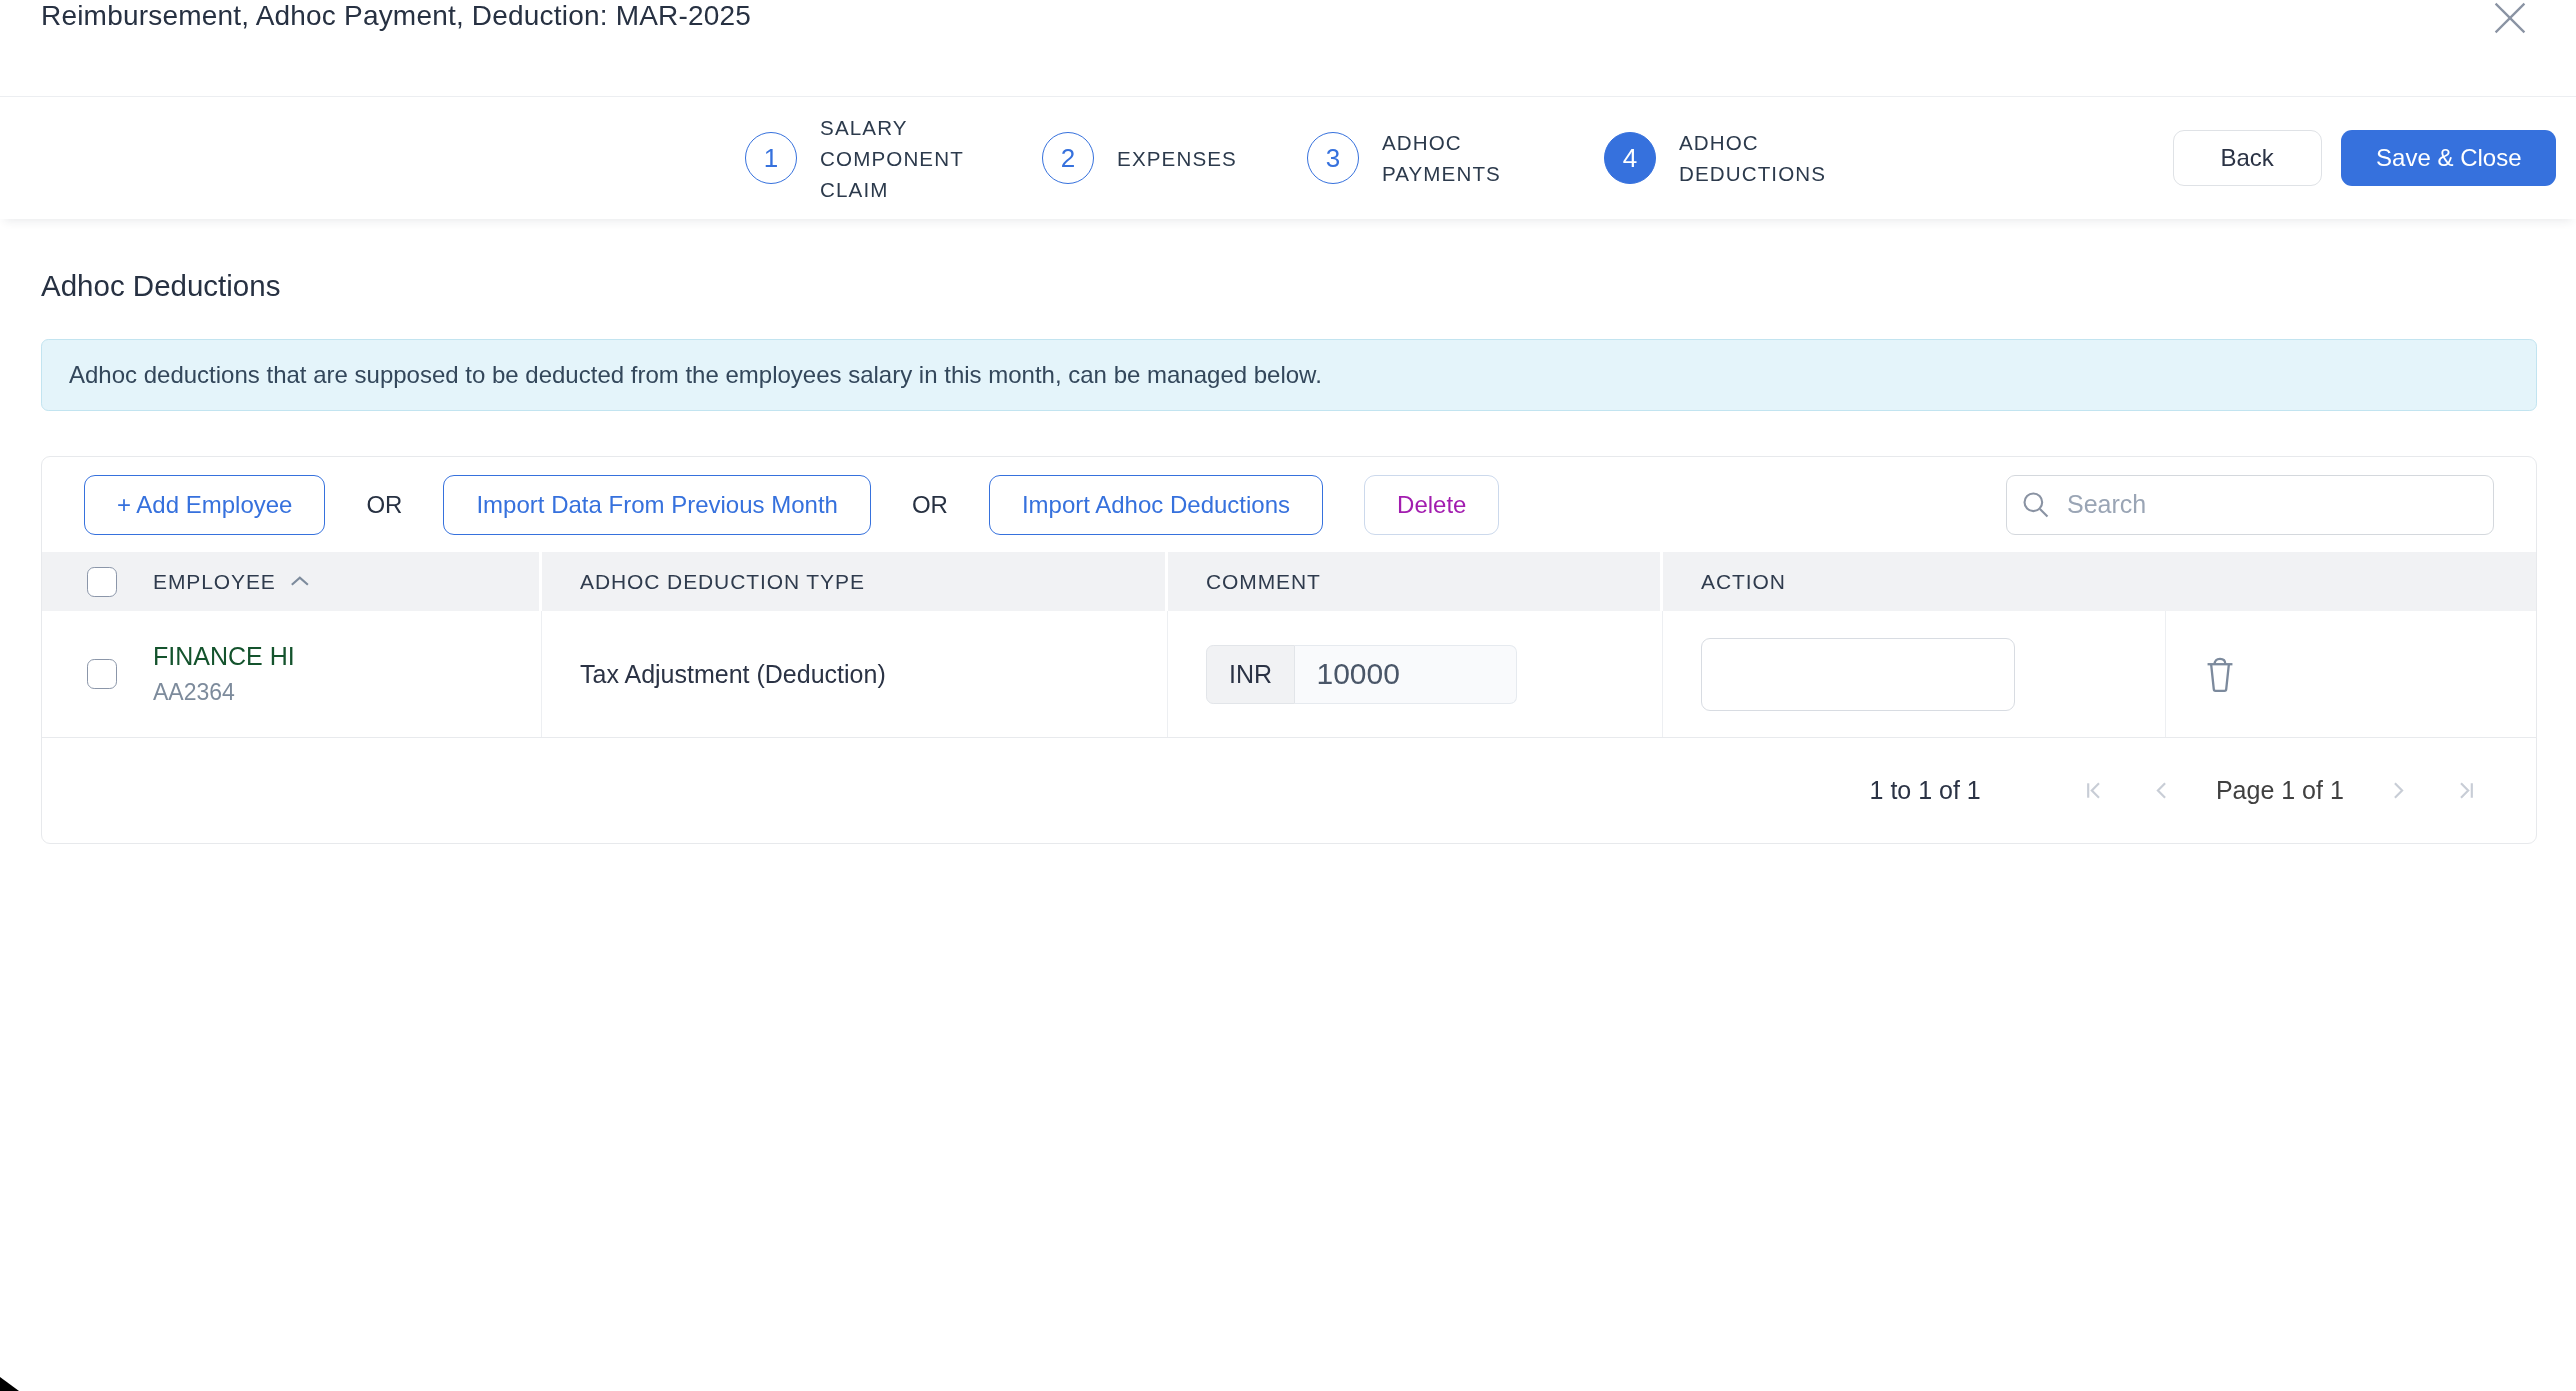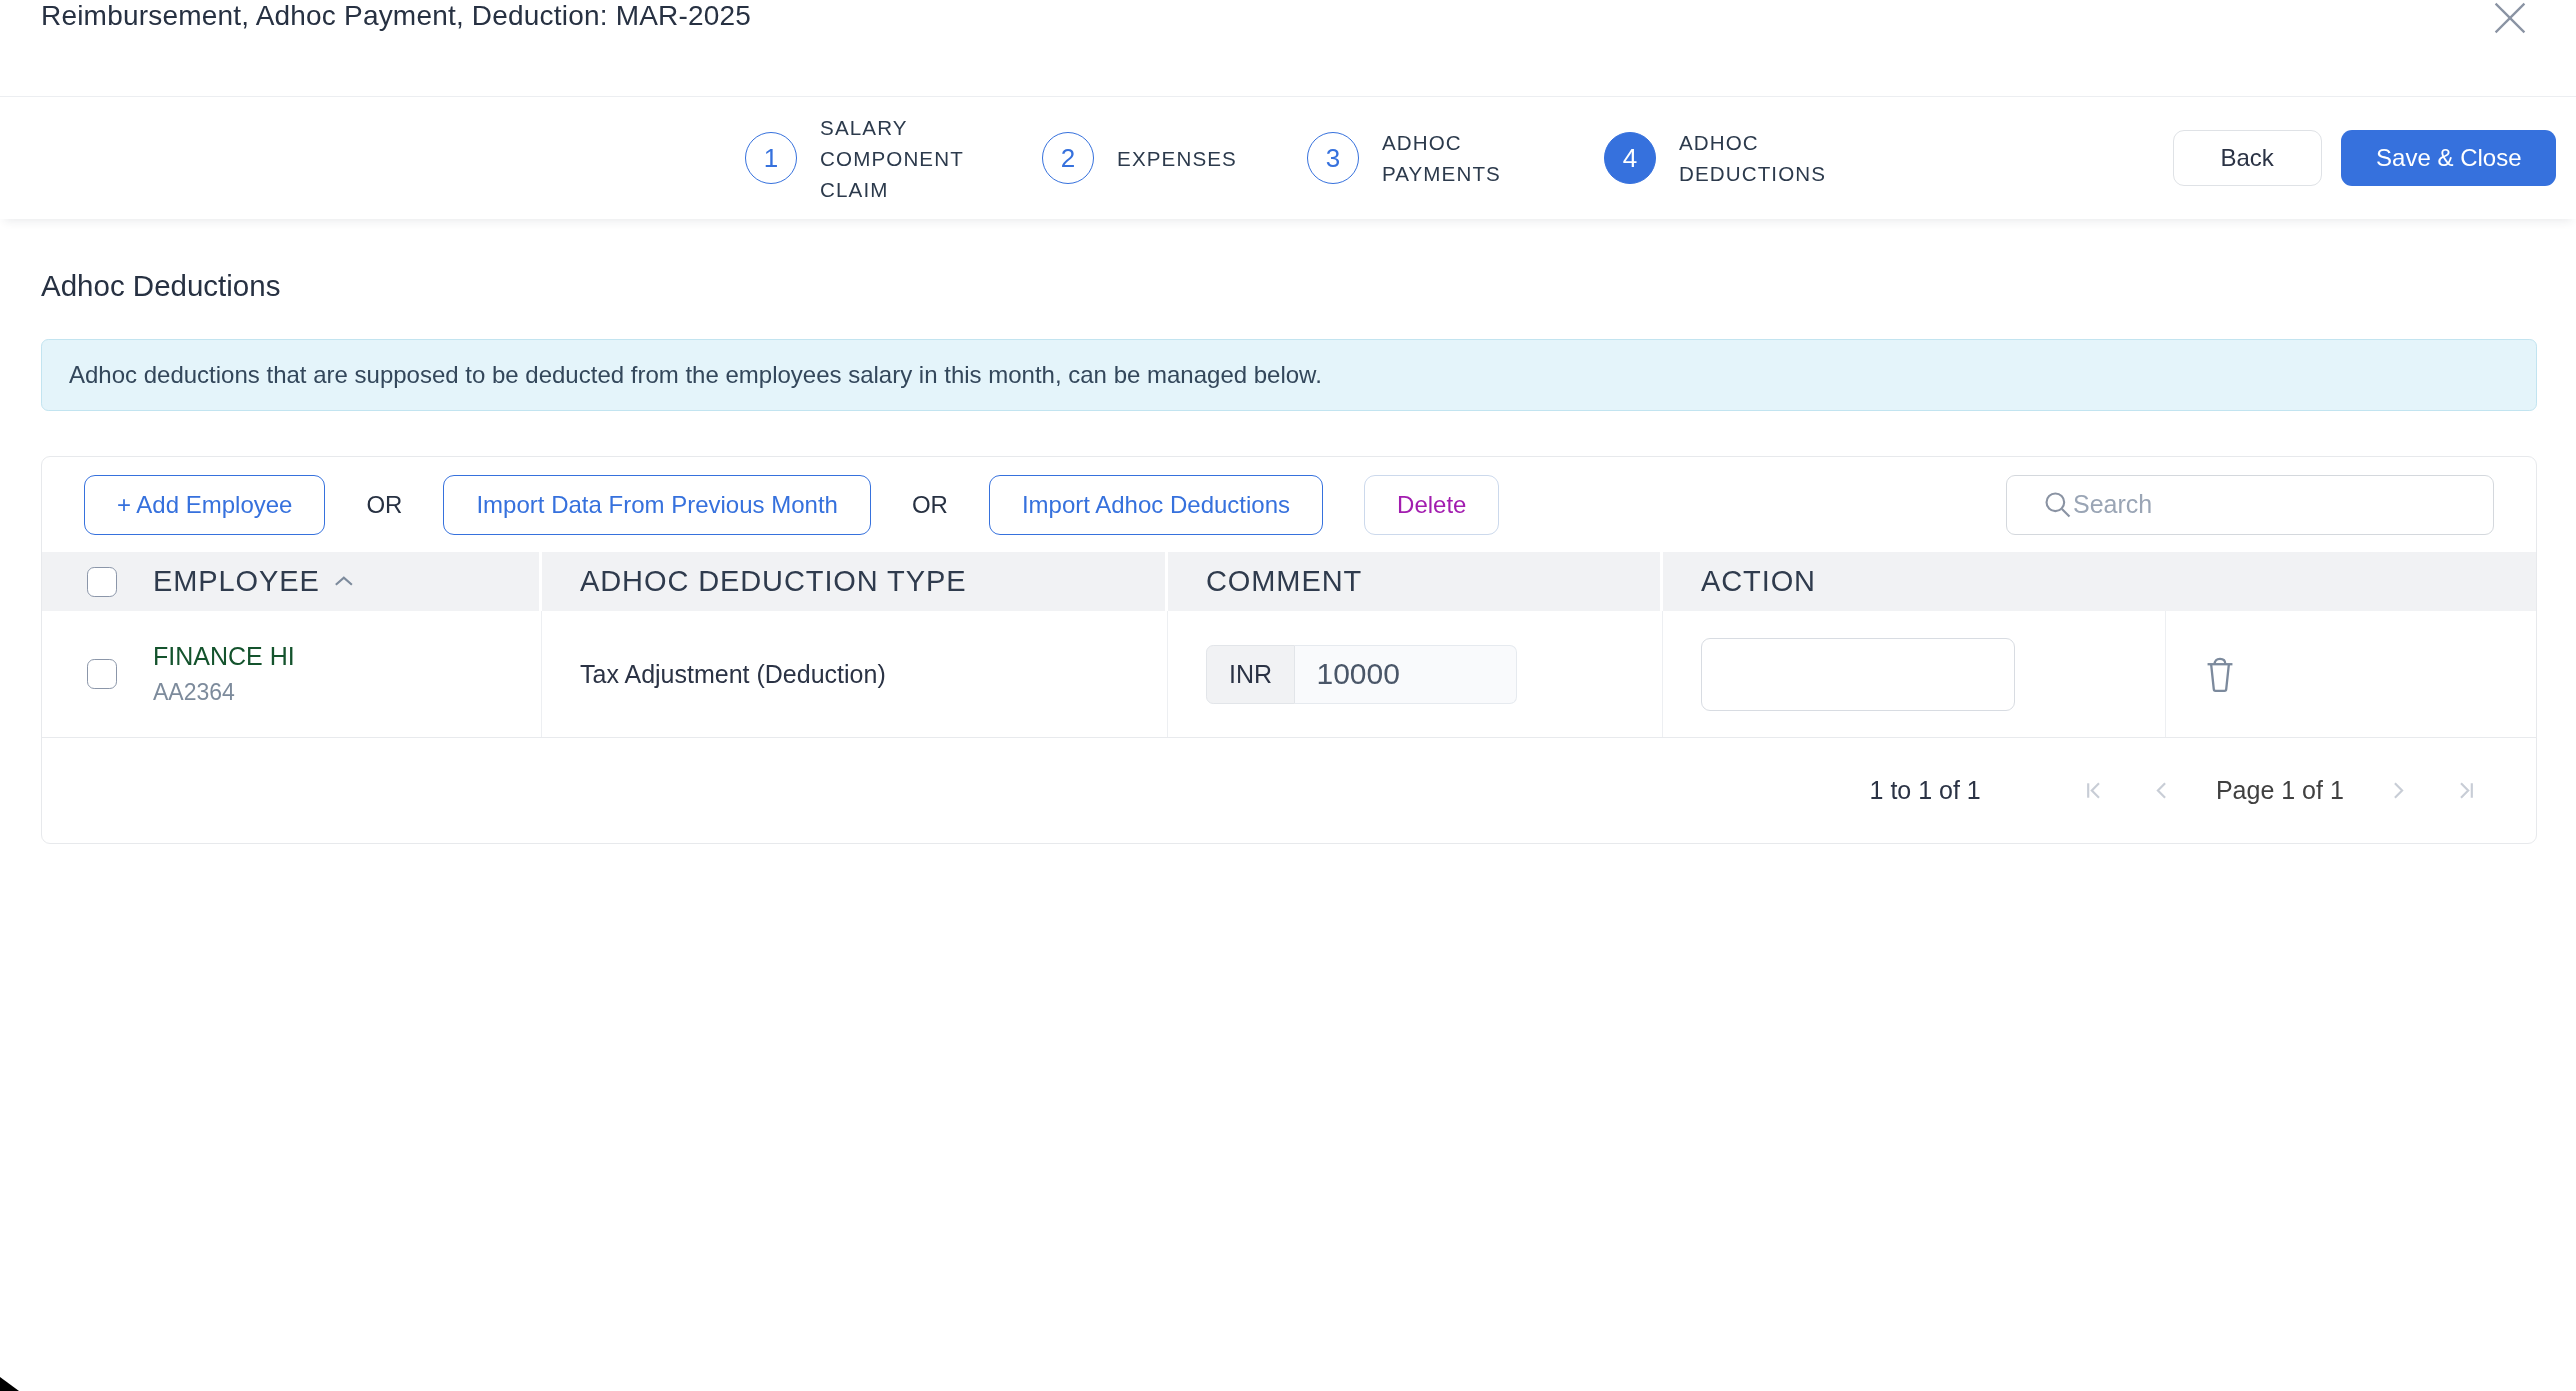--- a/index.html
+++ b/index.html
@@ -37,28 +37,28 @@
   .card { margin-top:45px; width:2496px; border:0.9px solid #e7e9ec; border-radius:9px;
     overflow:hidden; background:#fff; }
   .toolbar { height:95px; display:flex; align-items:center; padding:0 42px; }
   .btn-outline { height:60px; border:1.8px solid #3671dd; color:#3671dd; background:#fff;
     padding:0 32px; }
   .or-label { font-size:24px; font-weight:500; color:#273142; margin:0 41px; }
   .btn-disabled { height:60px; border:1.8px solid #ccd9ec; color:#a21caf; background:#fff;
     padding:0 32px; margin-left:41px; cursor:default; }
   .toolbar-spacer { flex:1; }
   .search-box { width:488px; height:60px; border:1.3px solid #d4d8dd; border-radius:9px;
-    display:flex; align-items:center; padding:0 36px; background:#fff; }
+    display:flex; align-items:center; padding:0 14px; gap:16px; background:#fff; }
   .search-box input { border:none; outline:none; flex:1; font-size:25px; color:#3c4859;
     font-family:"Liberation Sans","DejaVu Sans",sans-serif; background:transparent; }
   .search-box input::placeholder { color:#9aa5b5; }
 
   .grid-row { display:grid; grid-template-columns:500px 626px 495px 503px 1fr; }
   .thead { background:#f1f2f4; height:59px; }
-  .th { display:flex; align-items:center; font-size:29px; letter-spacing:0.9px;
+  .th { display:flex; align-items:center; font-size:21px; letter-spacing:0.9px;
     color:#2f3b4d; font-weight:500; text-transform:uppercase; padding-left:38px;
     border-right:3.6px solid #fff; }
   .th:last-child { border-right:none; }
   .th-employee { padding-left:45px; gap:36px; }
   .sort-caret { margin-left:14.3px; display:flex; }
   .tbody-row { height:127px; border-bottom:0.9px solid #e8eaed; }
   .td { display:flex; align-items:center; padding-left:38px;
     border-right:0.9px solid #edeff2; font-size:25px; color:#2b3345; }
   .td:last-child { border-right:none; }
   .td-employee { padding-left:45px; gap:36px; }

